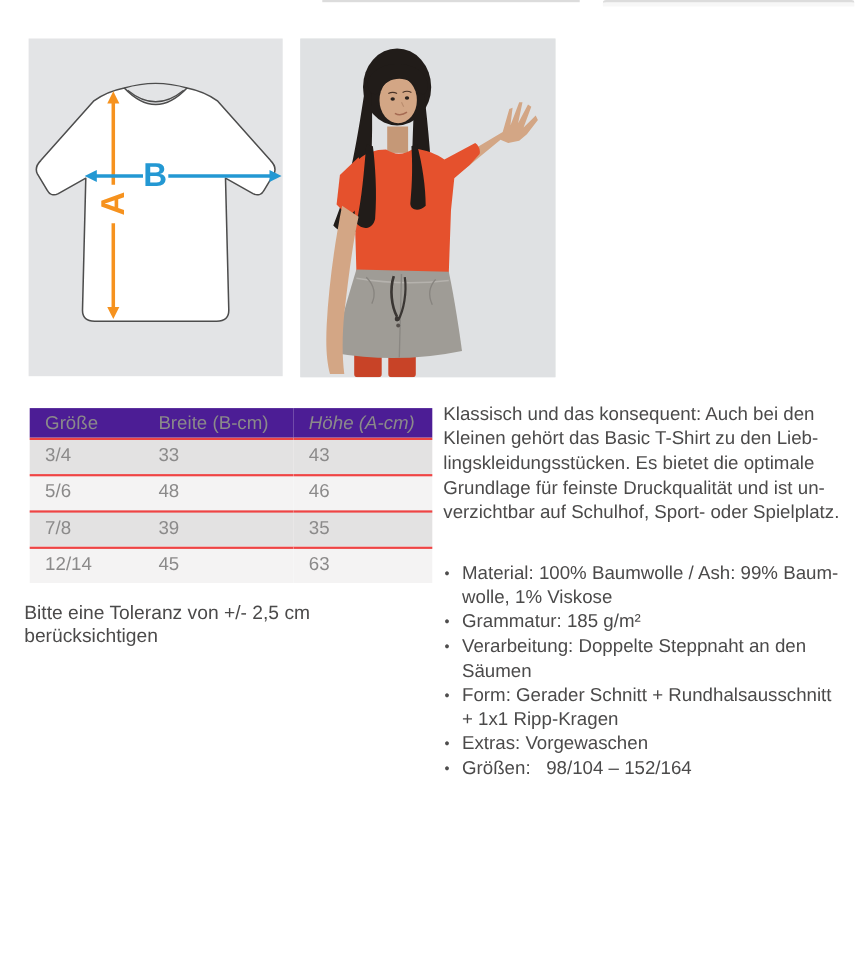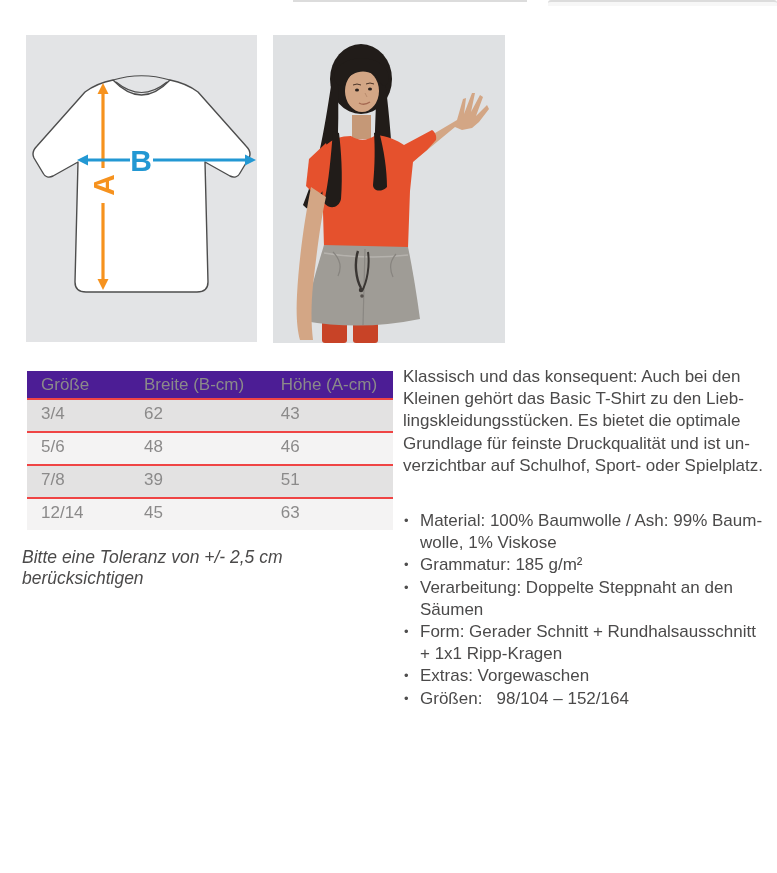--- a/index.html
+++ b/index.html
@@ -16,23 +16,23 @@
   .photo-panel{position:absolute;left:273px;top:35px;width:232px;height:308px;background:#dfe1e3;}
   .panel-svg{display:block;width:100%;height:100%;}
 
   
   .size-table{position:absolute;left:27px;top:371px;width:366px;border-collapse:separate;border-spacing:0;
         font-size:17px;color:#8b8a8a;}
   .size-table th{font-weight:normal;text-align:left;background:#4c1d95;height:27px;padding:0 0 0 14px;}
   .size-table td{height:27px;padding:0 0 4px 14px;border-top:2px solid #ef4444;}
   .size-table tbody tr:nth-child(odd) td{background:#e3e2e2;}
   .size-table tbody tr:nth-child(even) td{background:#f4f3f3;}
-  .col-size{width:98px;} .col-width{width:140px;} .col-height{width:128px;}
+  .col-size{width:98px;} .col-width{width:140px;} .col-height{width:128px;font-style:italic;}
 
-  .tolerance-note{position:absolute;left:22px;top:547px;width:380px;font-size:17.5px;color:#4b4a4a;font-style:italic;}
+  .tolerance-note{position:absolute;left:22px;top:547px;width:380px;font-size:17.5px;color:#4b4a4a;}
 
   
   .description-col{position:absolute;left:403px;top:366px;width:374px;color:#4b4a4a;font-size:17px;line-height:22.2px;}
   .description-intro{white-space:pre-line;margin:0;}
   .feature-list{list-style:none;margin:33px 0 0 0;padding:0;}
   .feature-list li{position:relative;padding-left:17px;white-space:pre-wrap;margin:0;}
   .bullet-dot{position:absolute;left:1px;top:0;color:#4f4e4e;font-size:13px;line-height:22.2px;}
 </style>
 </head>
 <body>
@@ -131,32 +131,32 @@
     <thead>
       <tr>
         <th class="col-size">Größe</th>
         <th class="col-width">Breite (B-cm)</th>
         <th class="col-height">Höhe (A-cm)</th>
       </tr>
     </thead>
     <tbody>
       <tr>
         <td>3/4</td>
-        <td>62</td>
+        <td>33</td>
         <td>43</td>
       </tr>
       <tr>
         <td>5/6</td>
         <td>48</td>
         <td>46</td>
       </tr>
       <tr>
         <td>7/8</td>
         <td>39</td>
-        <td>51</td>
+        <td>35</td>
       </tr>
       <tr>
         <td>12/14</td>
         <td>45</td>
         <td>63</td>
       </tr>
     </tbody>
   </table>
 
   <div class="tolerance-note">Bitte eine Toleranz von +/- 2,5 cm berücksichtigen</div>

